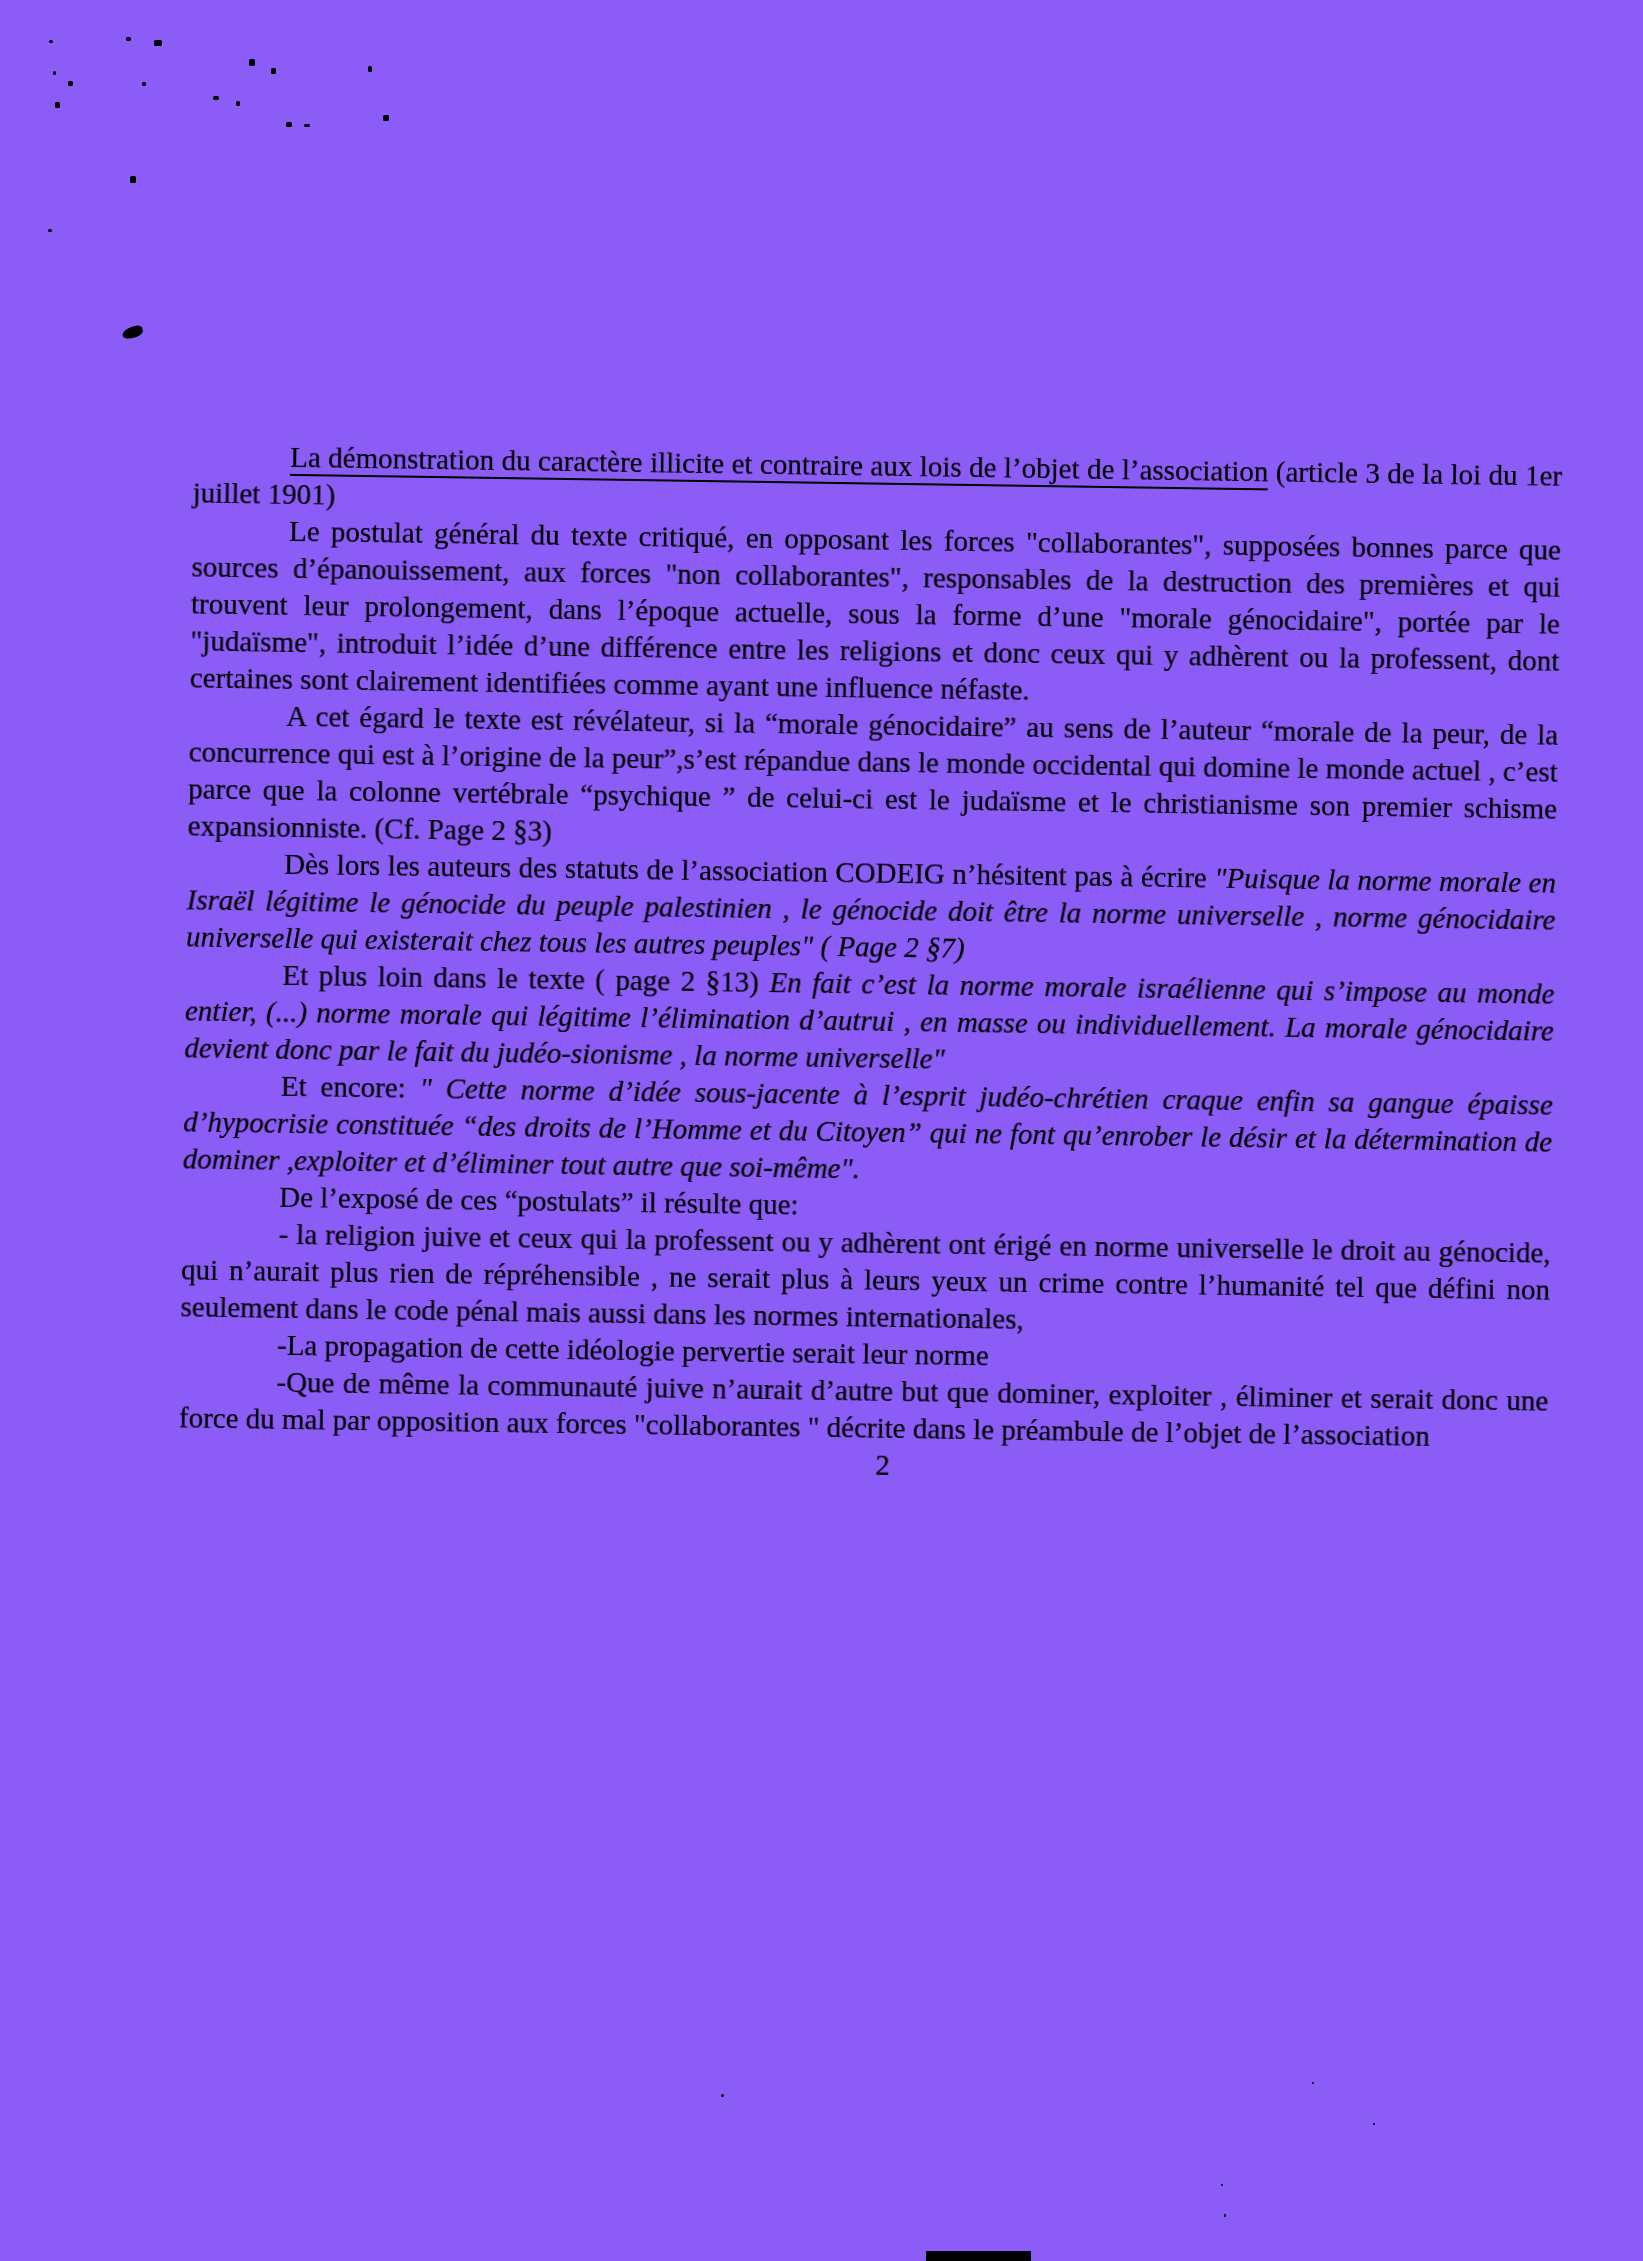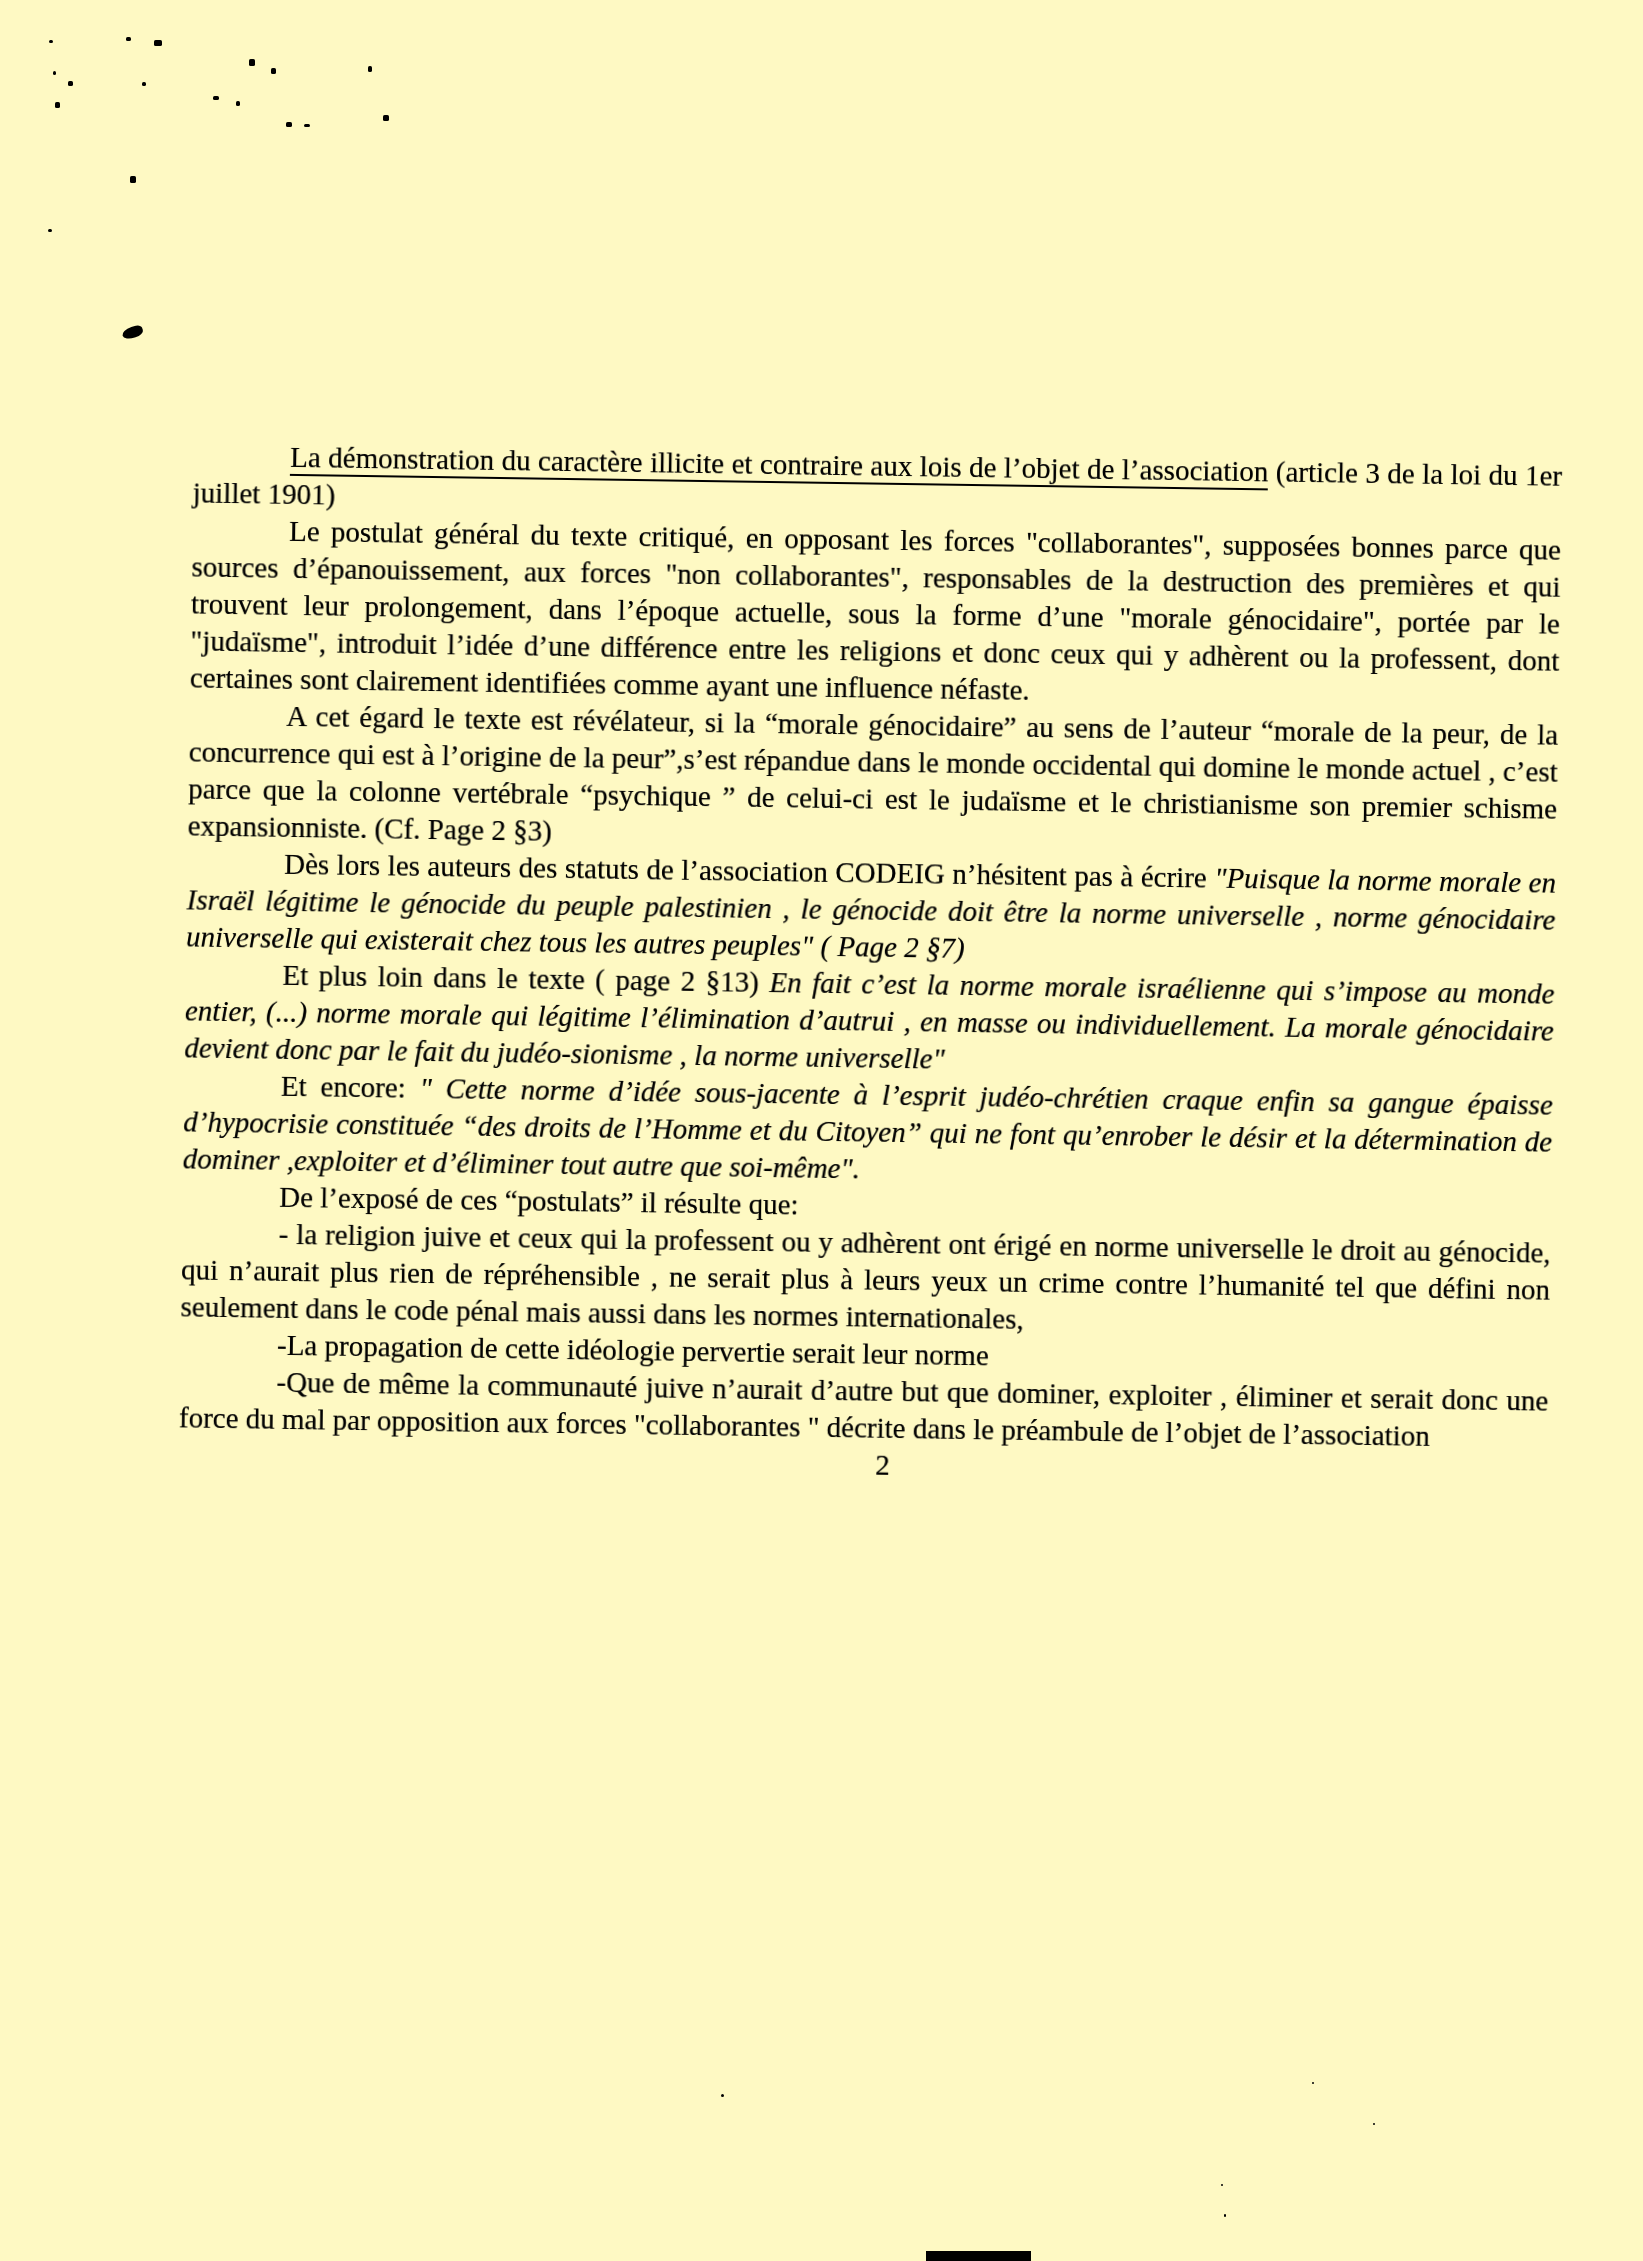--- a/index.html
+++ b/index.html
@@ -8,21 +8,21 @@
     width: 1643px;
     height: 2261px;
     background: #ffffff;
     overflow: hidden;
   }
   .page {
     position: absolute;
     left: 0; top: 0;
     width: 1643px;
     height: 2261px;
-    background: #fef9c3;
+    background: #8b5cf6;
     font-family: "Liberation Serif", "DejaVu Serif", serif;
     color: #0d0d0d;
   }
   
   .scan {
     position: absolute;
     left: 0; top: 0;
     width: 1643px;
     height: 2261px;
     transform: rotate(0.85deg);

